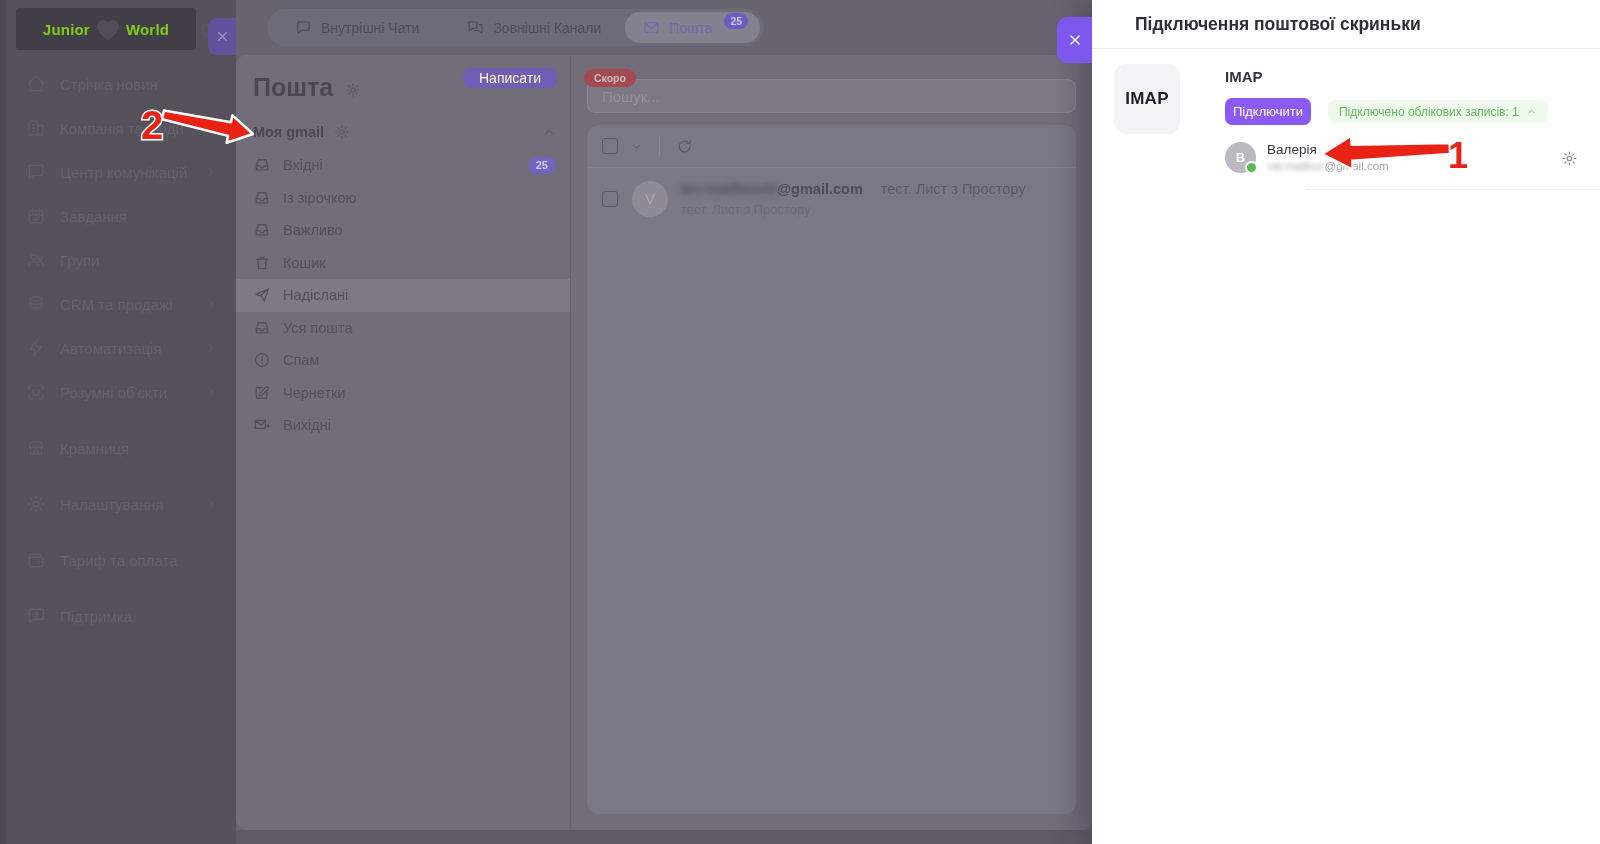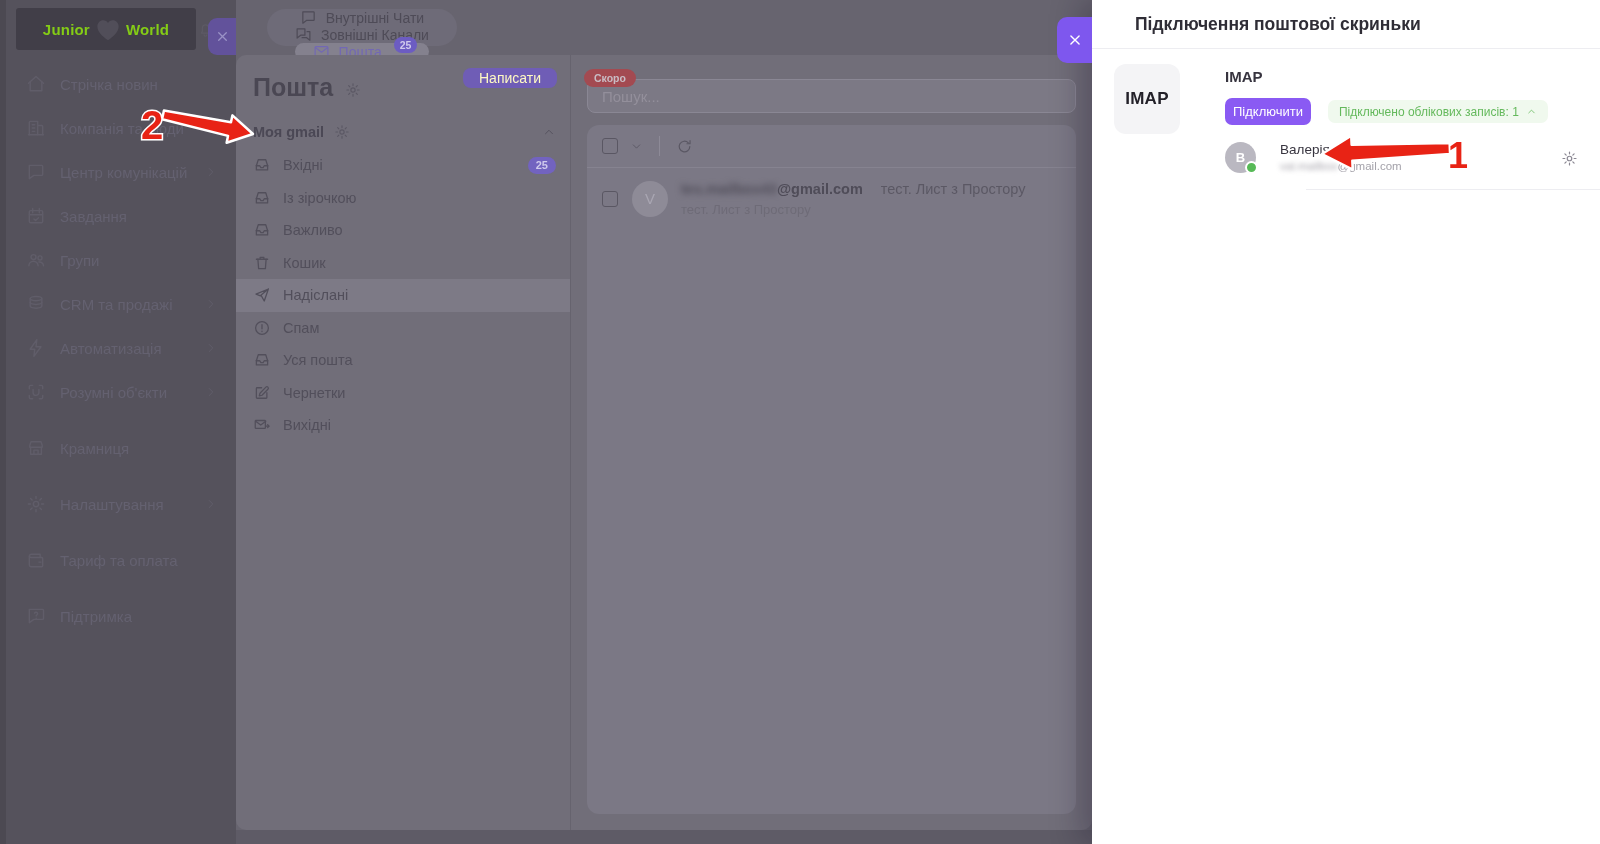--- a/index.html
+++ b/index.html
@@ -24,21 +24,21 @@
   .nav-item{height:44px;display:flex;align-items:center;padding:0 18px 0 26px;
             color:#646170;font-size:15px;gap:14px;}
   .nav-item .ni{width:20px;height:20px;color:#605d69;}
   .nav-item .chev{margin-left:auto;width:14px;height:14px;color:#605d69;}
   .nav-item.gap{margin-top:12px;}
 
   
   .center{position:absolute;left:236px;top:0;width:856px;height:844px;background:#67646f;}
   .center-bottom{position:absolute;left:0;bottom:0;width:100%;height:14px;background:#5e5b66;}
   .tabs{position:absolute;left:31px;top:9px;height:37px;border-radius:19px;background:#6e6b78;
-        display:flex;align-items:center;padding:0 4px;flex-direction:column;}
+        display:flex;align-items:center;padding:0 4px;}
   .tab{display:flex;align-items:center;gap:9px;padding:0 24px;color:#4e4b57;font-size:14px;height:100%;}
   .tab .i{width:17px;height:17px;}
   .tab.active{background:#84818e;border-radius:15px;height:31px;color:#7268b4;padding:0 12px 0 18px;}
   .tab-badge{background:#6c5cc2;color:#cfc9ec;font-size:10.5px;border-radius:9px;
              padding:2px 6px;margin-left:3px;transform:translateY(-7px);font-weight:600;}
 
   .modal{position:absolute;left:0;top:55px;width:856px;height:775px;background:#716e79;
          border-radius:10px;display:flex;}
   .folders{width:334px;flex:none;position:relative;border-right:1px solid #66636e;border-radius:10px 0 0 10px;}
   .mail-title-row{display:flex;align-items:center;gap:12px;padding:18px 14px 0 17px;}
@@ -102,21 +102,21 @@
            display:flex;align-items:center;font-weight:500;}
   .connected{margin-left:17px;height:23px;padding:0 11px;border-radius:7px;background:#f0f9ee;
              color:#64b95c;font-size:12px;display:flex;align-items:center;gap:7px;}
   .connected .i{width:11px;height:11px;}
   .acc{margin-top:17px;display:flex;align-items:flex-start;}
   .acc-av{position:relative;width:31px;height:31px;flex:none;}
   .acc-av .c{width:31px;height:31px;border-radius:50%;background:#bab8c1;color:#fff;font-size:13px;
              font-weight:600;display:flex;align-items:center;justify-content:center;}
   .dot{position:absolute;right:-2px;bottom:-1px;width:9px;height:9px;background:#57ba57;
        border:2px solid #fff;border-radius:50%;}
-  .acc-col{margin-left:24px;}
+  .acc-col{margin-left:11px;}
   .acc-name{font-size:13.5px;color:#37343f;}
   .acc-email{margin-top:3px;font-size:11.5px;color:#a4a2aa;}
   .acc-email .blur{filter:blur(2.6px);}
   .acc-gear{margin-left:auto;width:17px;height:17px;color:#8b8893;margin-top:8px;}
   .drawer-div{margin:16px -22px 0 81px;height:1px;background:#ededf1;}
 
   
   .annot{position:absolute;left:0;top:0;width:1600px;height:844px;z-index:30;pointer-events:none;}
 </style>
 </head>
@@ -400,36 +400,36 @@
             <span class="i">
                 <svg viewBox="0 0 24 24" fill="none" stroke="currentColor" stroke-width="1.7" stroke-linecap="round" stroke-linejoin="round">
                   <path d="M20.5 4L4 10.8l6 2.4M20.5 4l-5.5 16-4-7.2M20.5 4L10.1 12.8"></path>
                 </svg>
               </span>
             <span>Надіслані</span>
           </div>
           <div class="folder">
             <span class="i">
                 <svg viewBox="0 0 24 24" fill="none" stroke="currentColor" stroke-width="1.7" stroke-linecap="round" stroke-linejoin="round">
+                  <path d="M4.5 13L7 5h10l2.5 8"></path>
+                  <path d="M4.5 13v5.5h15V13"></path>
+                  <path d="M4.5 13h4.5l1.5 2.5h3L15 13h4.5"></path>
+                </svg>
+              </span>
+            <span>Уся пошта</span>
+          </div>
+          <div class="folder">
+            <span class="i">
+                <svg viewBox="0 0 24 24" fill="none" stroke="currentColor" stroke-width="1.7" stroke-linecap="round" stroke-linejoin="round">
                   <circle cx="12" cy="12" r="8.5"></circle>
                   <path d="M12 7.5v5.5"></path>
                   <path d="M12 16.3v.4"></path>
                 </svg>
               </span>
             <span>Спам</span>
-          </div>
-          <div class="folder">
-            <span class="i">
-                <svg viewBox="0 0 24 24" fill="none" stroke="currentColor" stroke-width="1.7" stroke-linecap="round" stroke-linejoin="round">
-                  <path d="M4.5 13L7 5h10l2.5 8"></path>
-                  <path d="M4.5 13v5.5h15V13"></path>
-                  <path d="M4.5 13h4.5l1.5 2.5h3L15 13h4.5"></path>
-                </svg>
-              </span>
-            <span>Уся пошта</span>
           </div>
           <div class="folder">
             <span class="i">
                 <svg viewBox="0 0 24 24" fill="none" stroke="currentColor" stroke-width="1.7" stroke-linecap="round" stroke-linejoin="round">
                   <path d="M11.5 5H5.5a1 1 0 0 0-1 1v12a1 1 0 0 0 1 1h12a1 1 0 0 0 1-1v-6.5"></path>
                   <path d="M17.2 4.2a1.9 1.9 0 0 1 2.7 2.7L12 15l-3.6.9.9-3.6z"></path>
                 </svg>
               </span>
             <span>Чернетки</span>
           </div>

